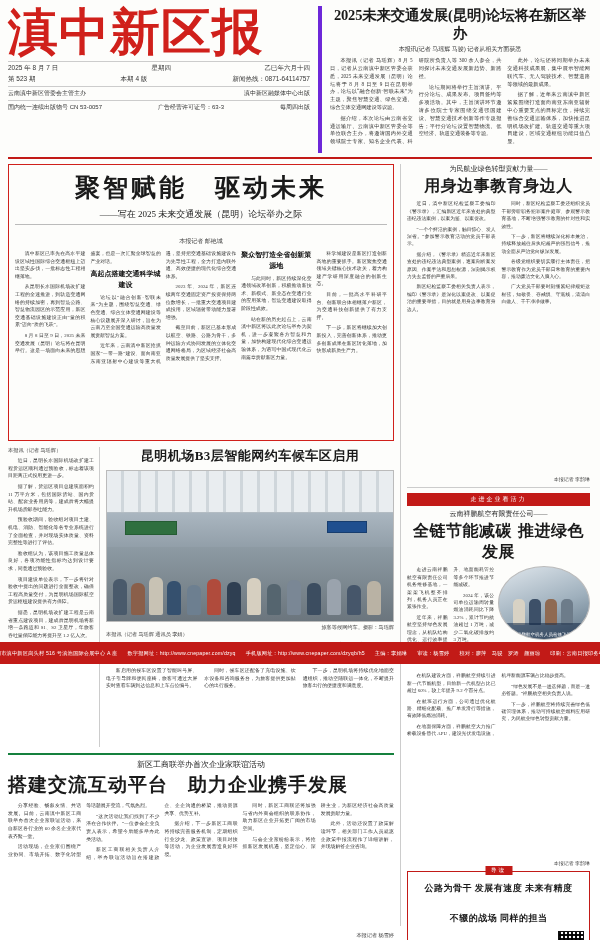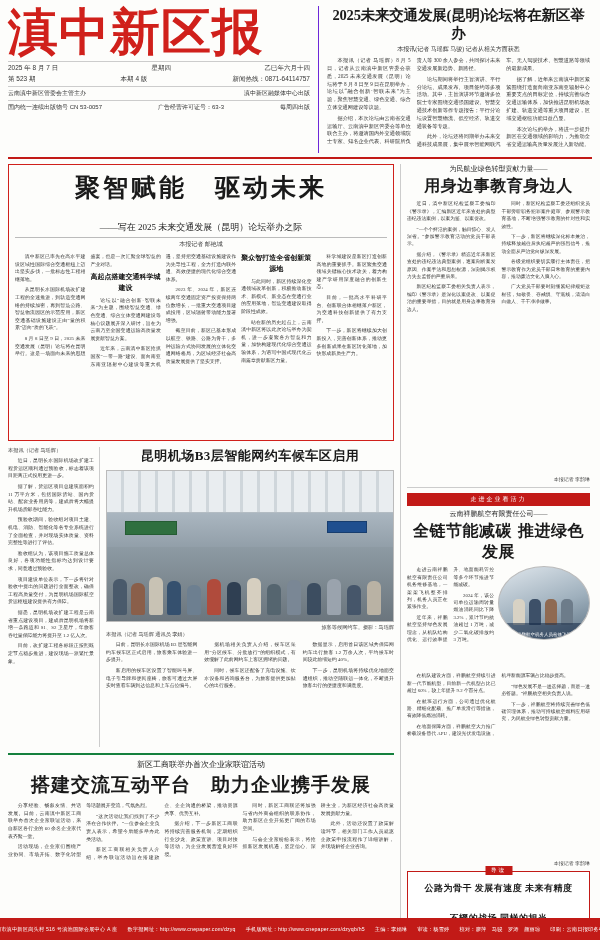--- a/index.html
+++ b/index.html
@@ -8,21 +8,21 @@
     background: #ffffff;
   }
   body {
     width: 600px; height: 940px;
     font-family: "Liberation Serif", serif;
     color: #1a1a1a;
     overflow: hidden;
     position: relative;
   }
   .page {
-    width: 600px; height: 940px;
+    width: 600px; height: 664px;
     padding: 6px 8px 0 8px;
     position: relative;
     background: #fdfdfb;
   }
 
   
   .masthead {
     display: flex;
     border-bottom: 2px solid #c21a17;
     padding-bottom: 4px;
@@ -82,21 +82,21 @@
     color: #333;
     display: flex;
     justify-content: space-between;
     margin-top: 2px;
     border-top: 1px solid #ccc;
     padding-top: 2px;
   }
 
   .mast-right {
     width: 272px;
-    border-left: 1px solid #6d28d9;
+    border-left: 4px solid #6d28d9;
     padding-left: 8px;
   }
   .mr-head {
     font-weight: bold;
     font-size: 14.5px;
     text-align: center;
     line-height: 1.25;
     letter-spacing: -0.2px;
     margin-bottom: 3px;
   }
@@ -138,29 +138,29 @@
     height: 277px;
     overflow: hidden;
   }
   .lead-title {
     font-family: "DejaVu Serif", serif;
     font-weight: bold;
     font-size: 25px;
     text-align: center;
     letter-spacing: 3px;
     line-height: 1.15;
-    margin: 4px 0 18px 0;
+    margin: 4px 0 5px 0;
   }
   .lead-sub {
     font-size: 9px;
     text-align: center;
     color: #222;
     border-bottom: 1px solid #bbb;
     padding-bottom: 3px;
-    margin-bottom: 2px;
+    margin-bottom: 12px;
   }
   .lead-byline {
     font-size: 6px;
     text-align: center;
     color: #444;
     margin-bottom: 4px;
   }
   .lead-cols {
     column-count: 5;
     column-gap: 5px;
@@ -264,21 +264,21 @@
   .s2r-cols p { margin: 0 0 3px 0; text-indent: 2em; }
   .s2r-by { font-size: 5.2px; color:#444; margin-bottom:2px; }
 
   
   .sec3 { margin-top: 6px; border-top: 2px solid #15803d; padding-top: 4px; height: 170px; }
   .s3-kicker { font-size: 8px; text-align:center; color:#222; }
   .s3-title {
     font-family: Liberation Mono, monospace;
     font-weight: bold;
     font-size: 19px;
-    text-align: center;
+    text-align: left;
     letter-spacing: 1px;
     margin: 2px 0 4px 0;
   }
   .s3-cols {
     column-count: 5;
     column-gap: 5px;
     font-size: 4.9px;
     line-height: 1.55;
     text-align: justify;
     color: #333;

